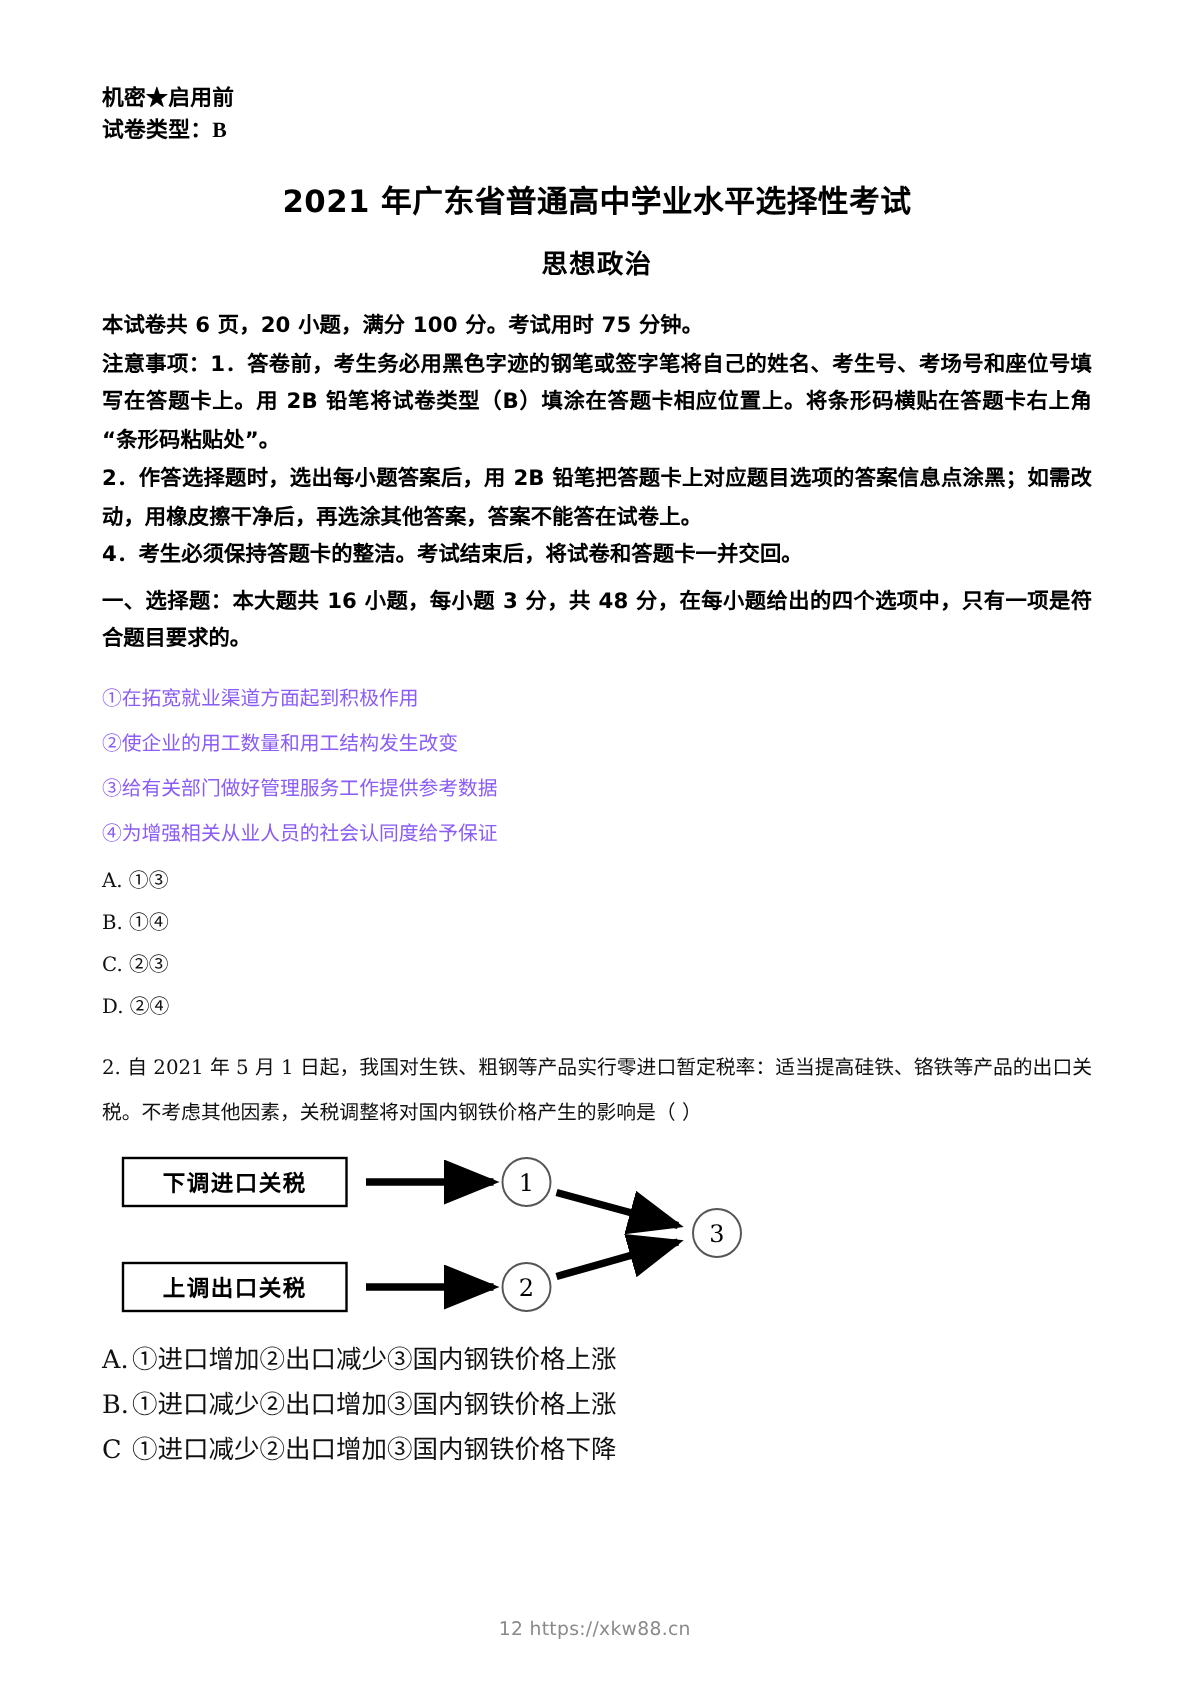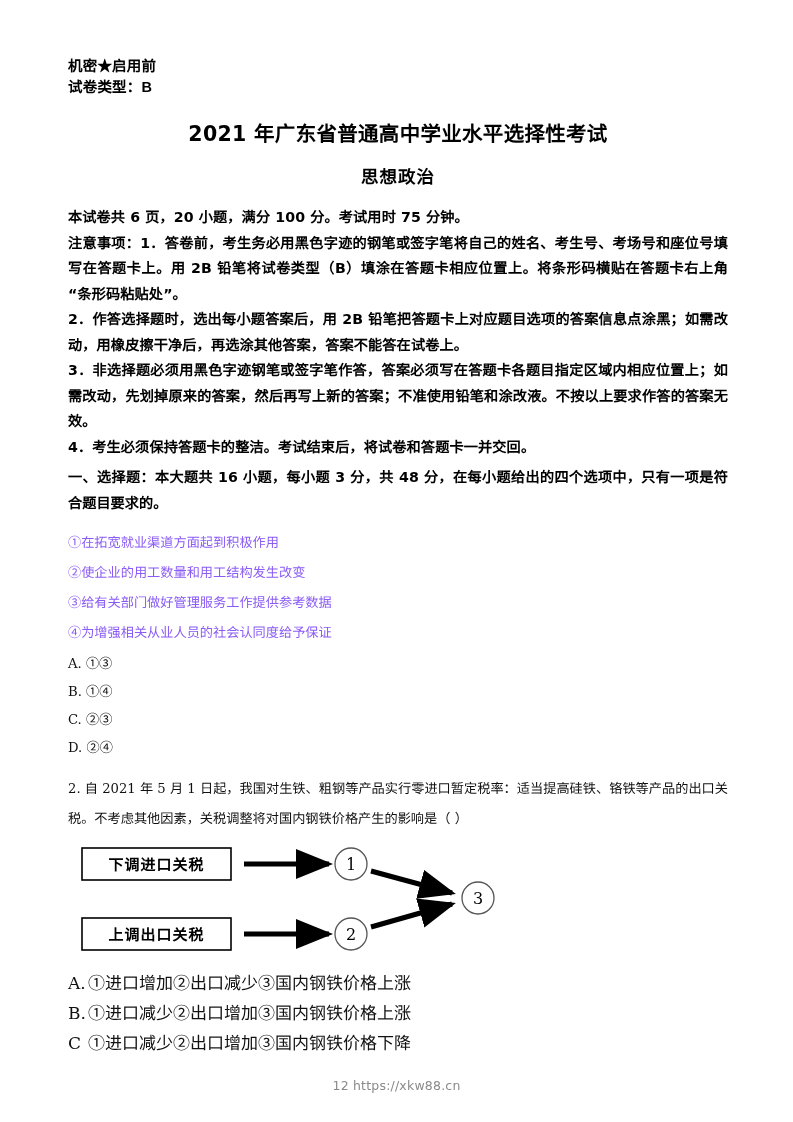--- a/index.html
+++ b/index.html
@@ -23,21 +23,21 @@
   }
   .content {
     position: absolute;
     left: 68px;
     top: 56px;
     width: 660px;
   }
 
   
   .secrecy-line {
-    font-family: Liberation Sans, sans-serif;
+    font-family: Liberation Serif, serif;
     font-weight: bold;
     font-size: 14.5px;
     line-height: 21px;
     letter-spacing: 0.2px;
   }
 
   .paper-title {
     text-align: center;
     font-family: "DejaVu Sans", "Liberation Sans", sans-serif;
     font-weight: bold;
@@ -173,21 +173,20 @@
     <div class="secrecy-line">机密★启用前</div>
     <div class="secrecy-line">试卷类型：B</div>
 
     <h1 class="paper-title">2021 年广东省普通高中学业水平选择性考试</h1>
     <h2 class="paper-subject">思想政治</h2>
 
     <div class="notice">
       <p>本试卷共 6 页，20 小题，满分 100 分。考试用时 75 分钟。</p>
       <p>注意事项：1．答卷前，考生务必用黑色字迹的钢笔或签字笔将自己的姓名、考生号、考场号和座位号填写在答题卡上。用 2B 铅笔将试卷类型（B）填涂在答题卡相应位置上。将条形码横贴在答题卡右上角“条形码粘贴处”。</p>
       <p>2．作答选择题时，选出每小题答案后，用 2B 铅笔把答题卡上对应题目选项的答案信息点涂黑；如需改动，用橡皮擦干净后，再选涂其他答案，答案不能答在试卷上。</p>
-      <p>3．非选择题必须用黑色字迹钢笔或签字笔作答，答案必须写在答题卡各题目指定区域内相应位置上；如需改动，先划掉原来的答案，然后再写上新的答案；不准使用铅笔和涂改液。不按以上要求作答的答案无效。</p>
       <p>4．考生必须保持答题卡的整洁。考试结束后，将试卷和答题卡一并交回。</p>
     </div>
 
     <div class="section-head">
       <p>一、选择题：本大题共 16 小题，每小题 3 分，共 48 分，在每小题给出的四个选项中，只有一项是符合题目要求的。</p>
     </div>
 
     <div class="question">
 
       <p class="q-item">①在拓宽就业渠道方面起到积极作用</p>

